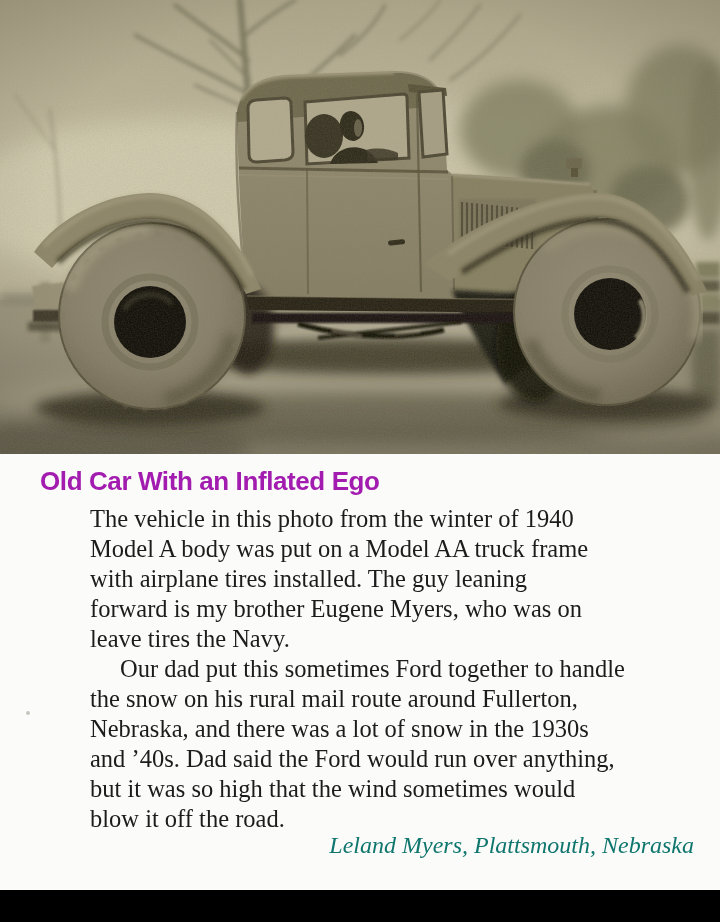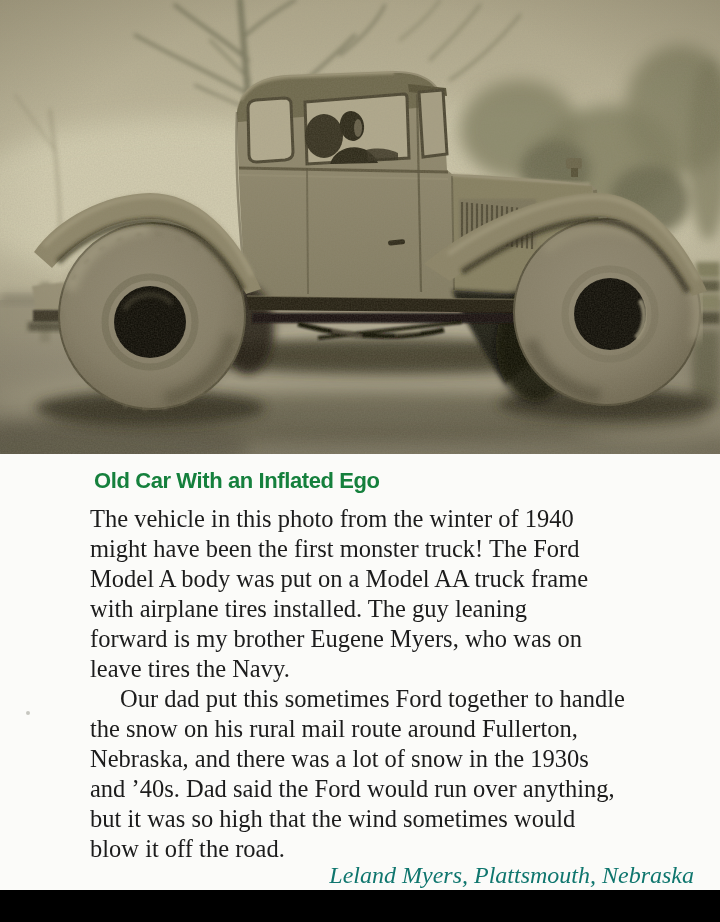--- a/index.html
+++ b/index.html
@@ -2,22 +2,22 @@
 <html><head>
 <meta charset="utf-8">
 <style>
   html,body{margin:0;padding:0;background:#000;}
   .page{position:relative;width:720px;height:922px;background:#fbfbf9;overflow:hidden;
         font-family:"Liberation Serif","DejaVu Serif",serif;}
   .photo-wrap{position:absolute;top:0;left:0;width:720px;height:454px;overflow:hidden;background:#b3ab8f;}
   .photo-wrap svg{display:block;}
   .content{position:absolute;top:454px;left:0;width:720px;height:436px;background:#fbfbf9;
            padding:0;box-sizing:border-box;}
-  .heading{margin:12px 26px 8px 94px;font-family:"Liberation Sans","DejaVu Sans",sans-serif;
-           font-weight:700;font-size:22px;line-height:30px;letter-spacing:-0.4px;color:#15803d;}
+  .heading{margin:12px 26px 8px 40px;font-family:"Liberation Sans","DejaVu Sans",sans-serif;
+           font-weight:700;font-size:26px;line-height:30px;letter-spacing:-0.4px;color:#a21caf;}
   .body-text{margin:0 26px 0 90px;font-size:24.5px;line-height:30px;color:#1c1c1c;}
   .text-line{white-space:nowrap;}
   .para2 .text-line:first-child{text-indent:30px;}
   .attribution{margin:-2px 26px 0 62px;font-size:24px;line-height:26px;font-style:italic;
                color:#0f766e;text-align:right;}
   .speck{position:absolute;left:26px;top:257px;width:4px;height:4px;border-radius:50%;
          background:#b9b9b2;opacity:.8;}
   .bottom-bar{position:absolute;left:0;bottom:0;width:720px;height:32px;background:#000;}
 </style>
 </head>
@@ -228,21 +228,20 @@
 
       <rect x="0" y="0" width="720" height="454" fill="url(#vign)"></rect>
       <rect x="0" y="0" width="720" height="454" filter="url(#grain)" opacity="0.45"></rect>
     </svg>
   </div>
 
   <div class="content">
     <h1 class="heading">Old Car With an Inflated Ego</h1>
     <div class="body-text para1">
         <div class="text-line">The vehicle in this photo from the winter of 1940</div>
-        <div class="text-line">might have been the first monster truck! The Ford</div>
         <div class="text-line">Model A body was put on a Model AA truck frame</div>
         <div class="text-line">with airplane tires installed. The guy leaning</div>
         <div class="text-line">forward is my brother Eugene Myers, who was on</div>
         <div class="text-line">leave tires the Navy.</div>
       </div>
     <div class="body-text para2">
         <div class="text-line">Our dad put this sometimes Ford together to handle</div>
         <div class="text-line">the snow on his rural mail route around Fullerton,</div>
         <div class="text-line">Nebraska, and there was a lot of snow in the 1930s</div>
         <div class="text-line">and ’40s. Dad said the Ford would run over anything,</div>

